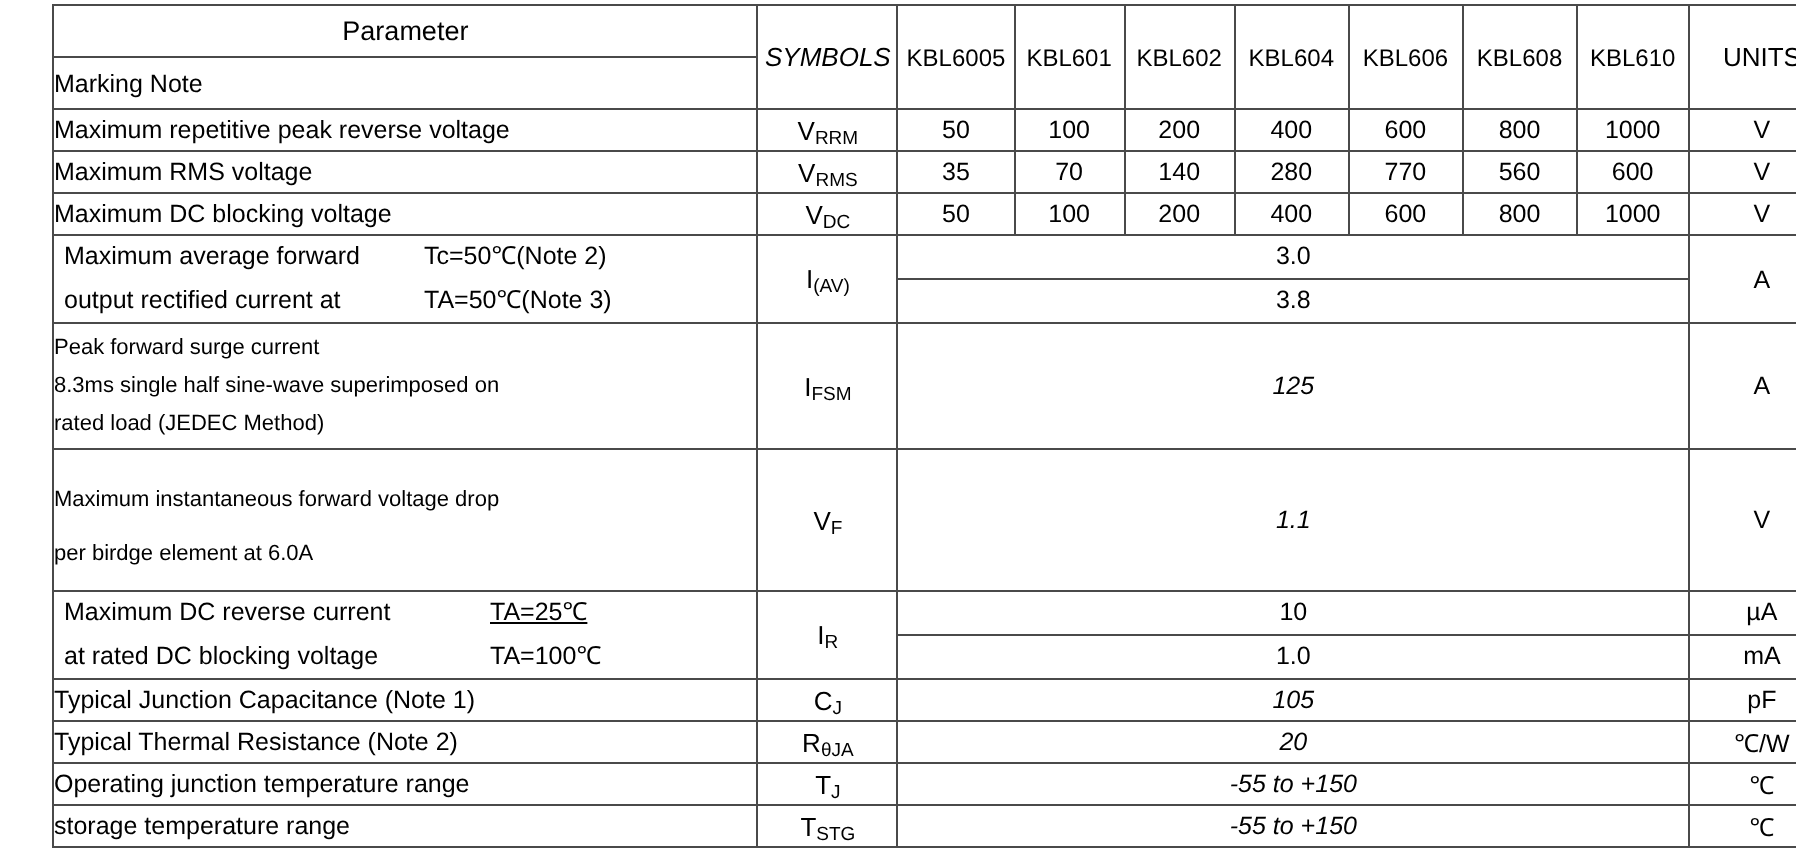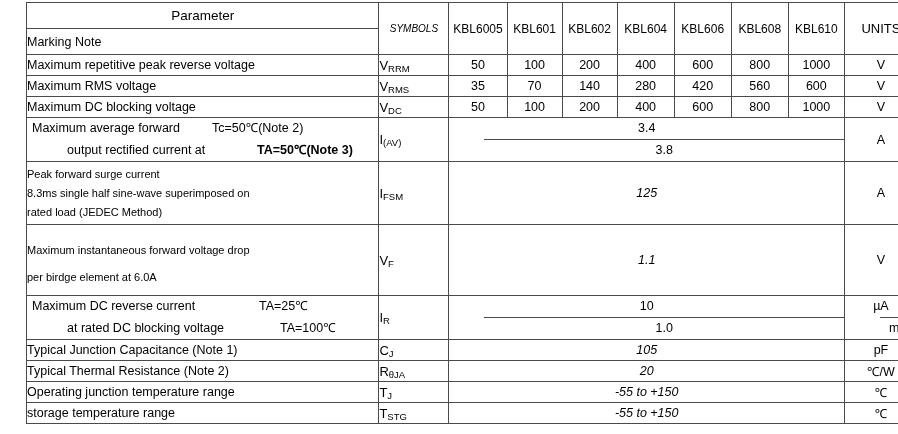--- a/index.html
+++ b/index.html
@@ -47,51 +47,51 @@
   }
   .hdr-marking {
     text-align: left;
     padding-left: 5px;
     font-size: 12.5px;
     height: 25px;
   }
   .hdr-symbols {
     text-align: center;
     font-style: italic;
-    font-size: 10px;
+    font-size: 13px;
   }
   .hdr-part {
     text-align: center;
     font-size: 12px;
   }
   .hdr-units {
     text-align: center;
     font-weight: bold;
     font-size: 13px;
   }
 
   .row-h { height: 21px; margin-top: 36px; }
-  .sym { font-size: 13px; }
+  .sym { text-align: center; font-size: 13px; }
   .sub {
     font-size: 9.5px;
     vertical-align: baseline;
     position: relative;
     top: 2px;
   }
   .val { text-align: center; font-size: 12.5px; }
   .unit { text-align: center; font-size: 12.5px; }
 
   
   .split-top, .split-bot {
     display: block;
     box-sizing: border-box;
     height: 50%;
     line-height: 21px;
   }
-  .split-bot { border-top: 1px solid #4a4a4a; margin-left: 35px; }
+  .split-bot { border-top: 1px solid #4a4a4a; }
   .split-wrap { display: block; height: 100%; }
   .cell-flush { padding: 0; }
 
   .multiline {
     line-height: 19px;
     padding-left: 5px;
     padding-top: 2px;
     padding-bottom: 2px;
   }
   .desc { font-size: 12.5px; }
@@ -146,21 +146,21 @@
       <td class="unit">V</td>
     </tr>
 
     <tr class="row-h">
       <td class="l pad-l desc">Maximum RMS voltage</td>
       <td class="sym"><span>V</span><span class="sub">RMS</span></td>
       <td class="val">35</td>
       <td class="val">70</td>
       <td class="val">140</td>
       <td class="val">280</td>
-      <td class="val">420</td>
+      <td class="val">770</td>
       <td class="val">560</td>
       <td class="val">600</td>
       <td class="unit">V</td>
     </tr>
 
     <tr class="row-h">
       <td class="l pad-l desc">Maximum DC blocking voltage</td>
       <td class="sym"><span>V</span><span class="sub">DC</span></td>
       <td class="val">50</td>
       <td class="val">100</td>
@@ -174,28 +174,28 @@
 
     <tr>
       <td class="cell-flush" style="height:42px">
         <span class="split-wrap">
           <span class="split-top" style="padding-left:5px; position:relative;">
             <span>Maximum average forward</span>
             <span style="position:absolute; left:185px;">Tc=50℃(Note 2)</span>
           </span>
           <span class="split-bot nb" style="padding-left:5px; position:relative; border-top:0;">
             <span>output rectified current at</span>
-            <span style="position:absolute; left:195px;font-weight:bold;">TA=50℃(Note 3)</span>
+            <span style="position:absolute; left:185px;">TA=50℃(Note 3)</span>
           </span>
         </span>
       </td>
       <td class="sym"><span>I</span><span class="sub">(AV)</span></td>
       <td class="cell-flush" colspan="7">
         <span class="split-wrap">
-          <span class="split-top c">3.4</span>
+          <span class="split-top c">3.0</span>
           <span class="split-bot c">3.8</span>
         </span>
       </td>
       <td class="unit">A</td>
     </tr>
 
     <tr>
       <td class="l multiline small-note" style="height:62px">
         <div>Peak forward surge current</div>
         <div>8.3ms single half sine-wave superimposed on</div>
@@ -214,21 +214,21 @@
       <td class="sym"><span>V</span><span class="sub">F</span></td>
       <td class="spanwide" colspan="7">1.1</td>
       <td class="unit">V</td>
     </tr>
 
     <tr>
       <td class="cell-flush" style="height:42px">
         <span class="split-wrap">
           <span class="split-top" style="padding-left:5px; position:relative;">
             <span>Maximum DC reverse current</span>
-            <span style="position:absolute; left:232px;">TA=25℃</span>
+            <span style="position:absolute; left:218px;text-decoration:underline;">TA=25℃</span>
           </span>
           <span class="split-bot" style="padding-left:5px; position:relative; border-top:0;">
             <span>at rated DC blocking voltage</span>
             <span style="position:absolute; left:218px;">TA=100℃</span>
           </span>
         </span>
       </td>
       <td class="sym"><span>I</span><span class="sub">R</span></td>
       <td class="cell-flush" colspan="7">
         <span class="split-wrap">

